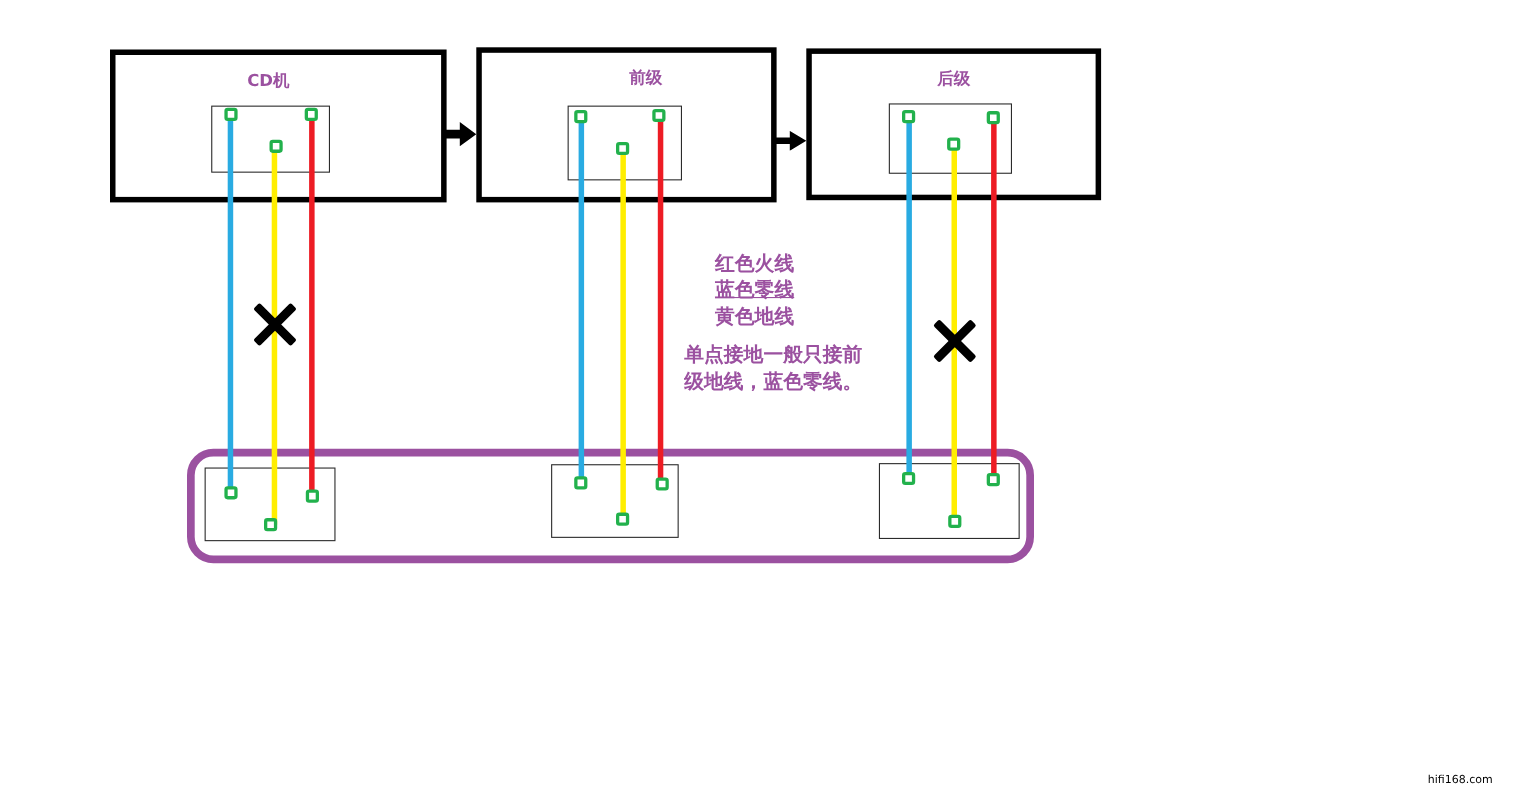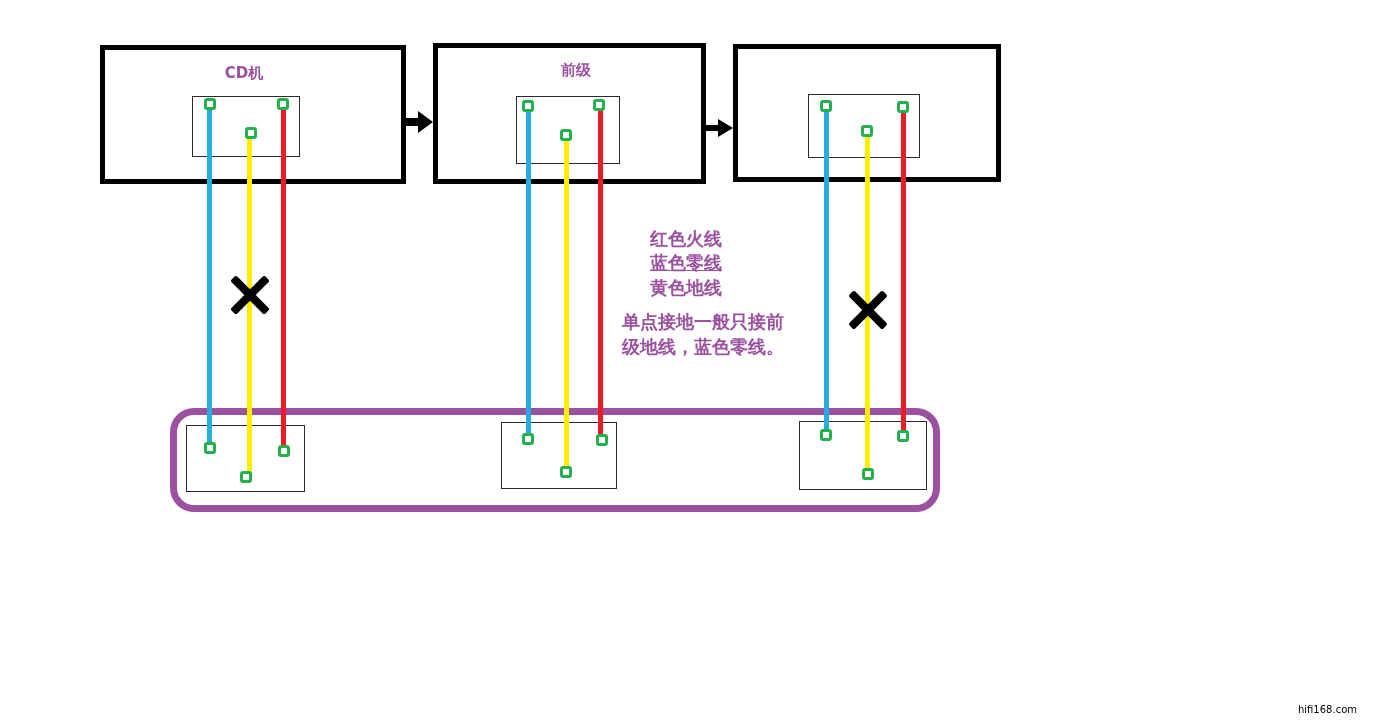--- a/index.html
+++ b/index.html
@@ -114,21 +114,22 @@
 </head>
 <body>
 
 <div id="canvas">
 
   <div class="device-box" style="left:100px; top:45px; width:306px; height:139px;"></div>
   <div class="device-box" style="left:433px; top:43px; width:273px; height:141px;"></div>
   <div class="device-box" style="left:733px; top:44px; width:268px; height:138px;"></div>
 
   <div class="device-label" style="left:100px; top:64px; width:288px;">CD机</div>
-  <div class="device-label" style="left:422px; top:61px; width:308px;">前级</div>
+  <div class="device-label" style="left:433px; top:61px; width:308px;">前级</div>
+  <div class="device-label" style="left:733px; top:62px; width:268px;">后级</div>
 
   <div class="panel" style="left:192px; top:96px; width:108px; height:61px;"></div>
   <div class="panel" style="left:516px; top:96px; width:104px; height:68px;"></div>
   <div class="panel" style="left:808px; top:94px; width:112px; height:64px;"></div>
 
   <div class="arrow" style="left:404px; top:111px;">
     <svg width="29" height="22" viewBox="0 0 29 22">
         <polygon points="0,7 14,7 14,0 29,11 14,22 14,15 0,15" fill="#000000"></polygon>
       </svg>
   </div>

